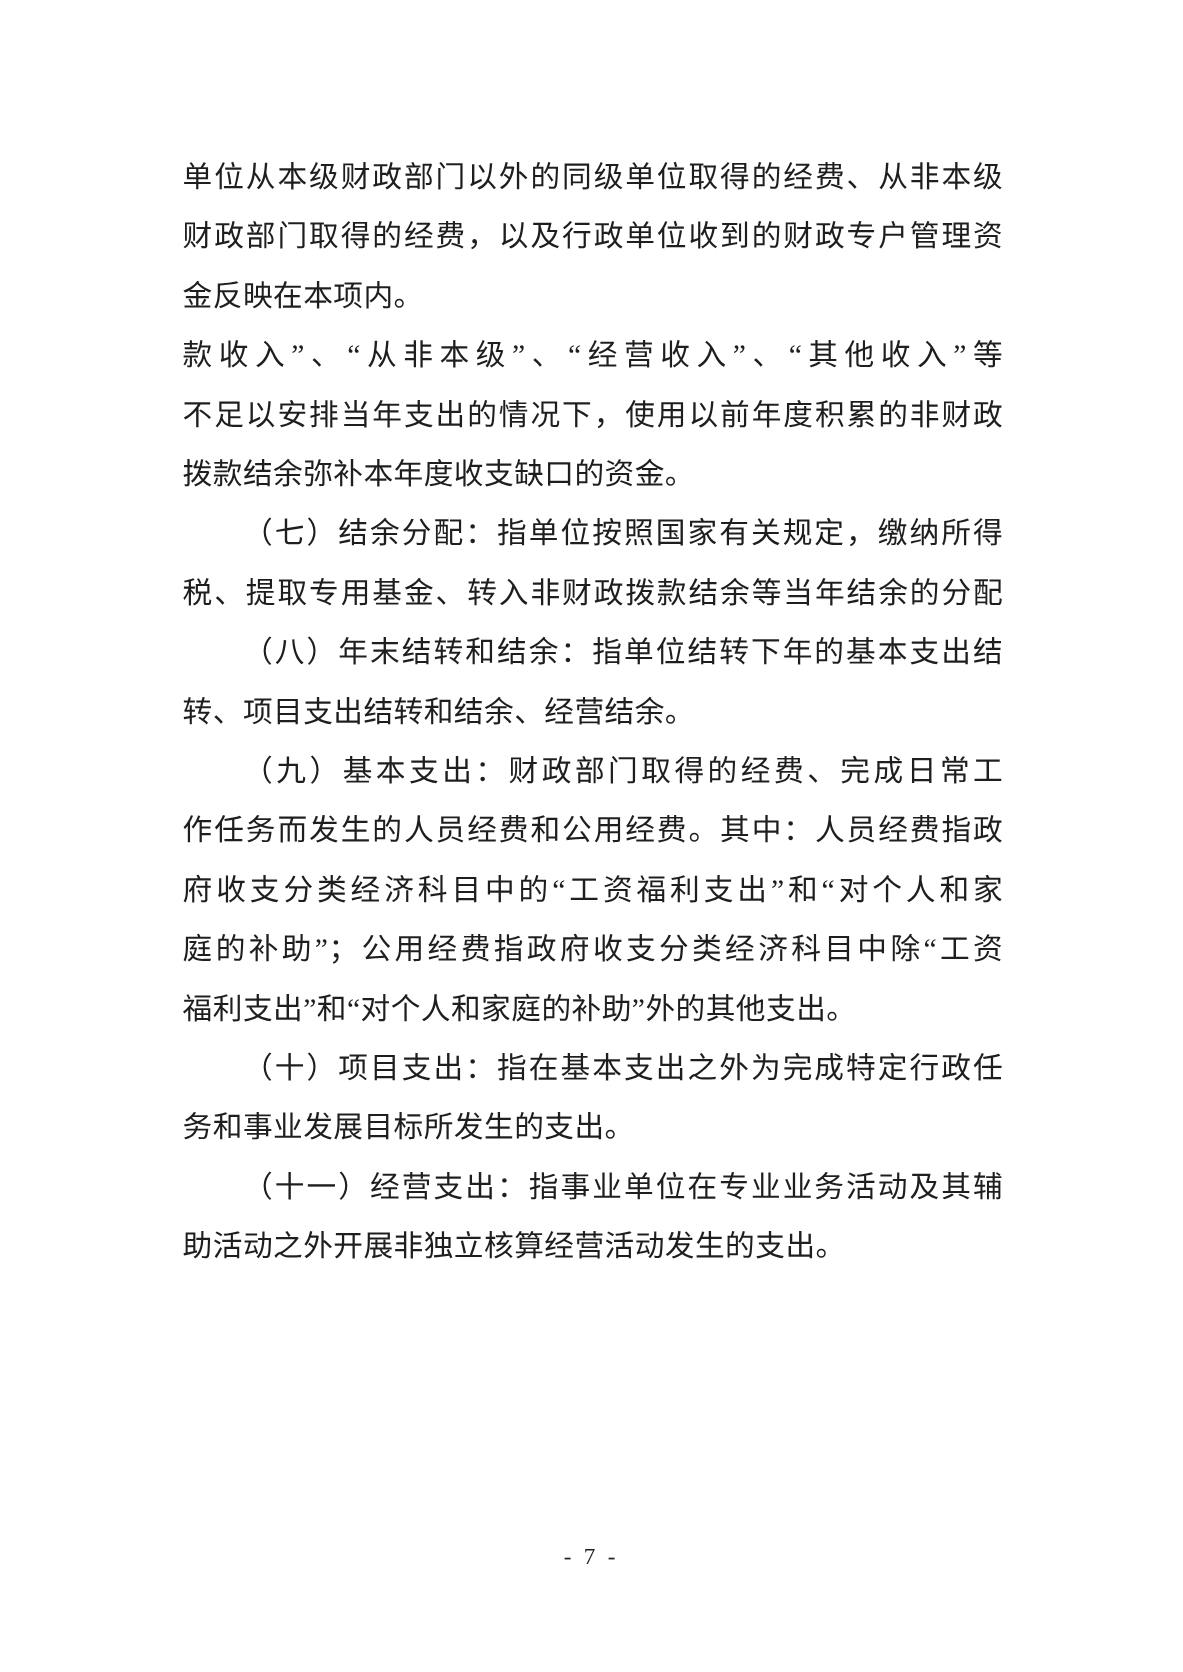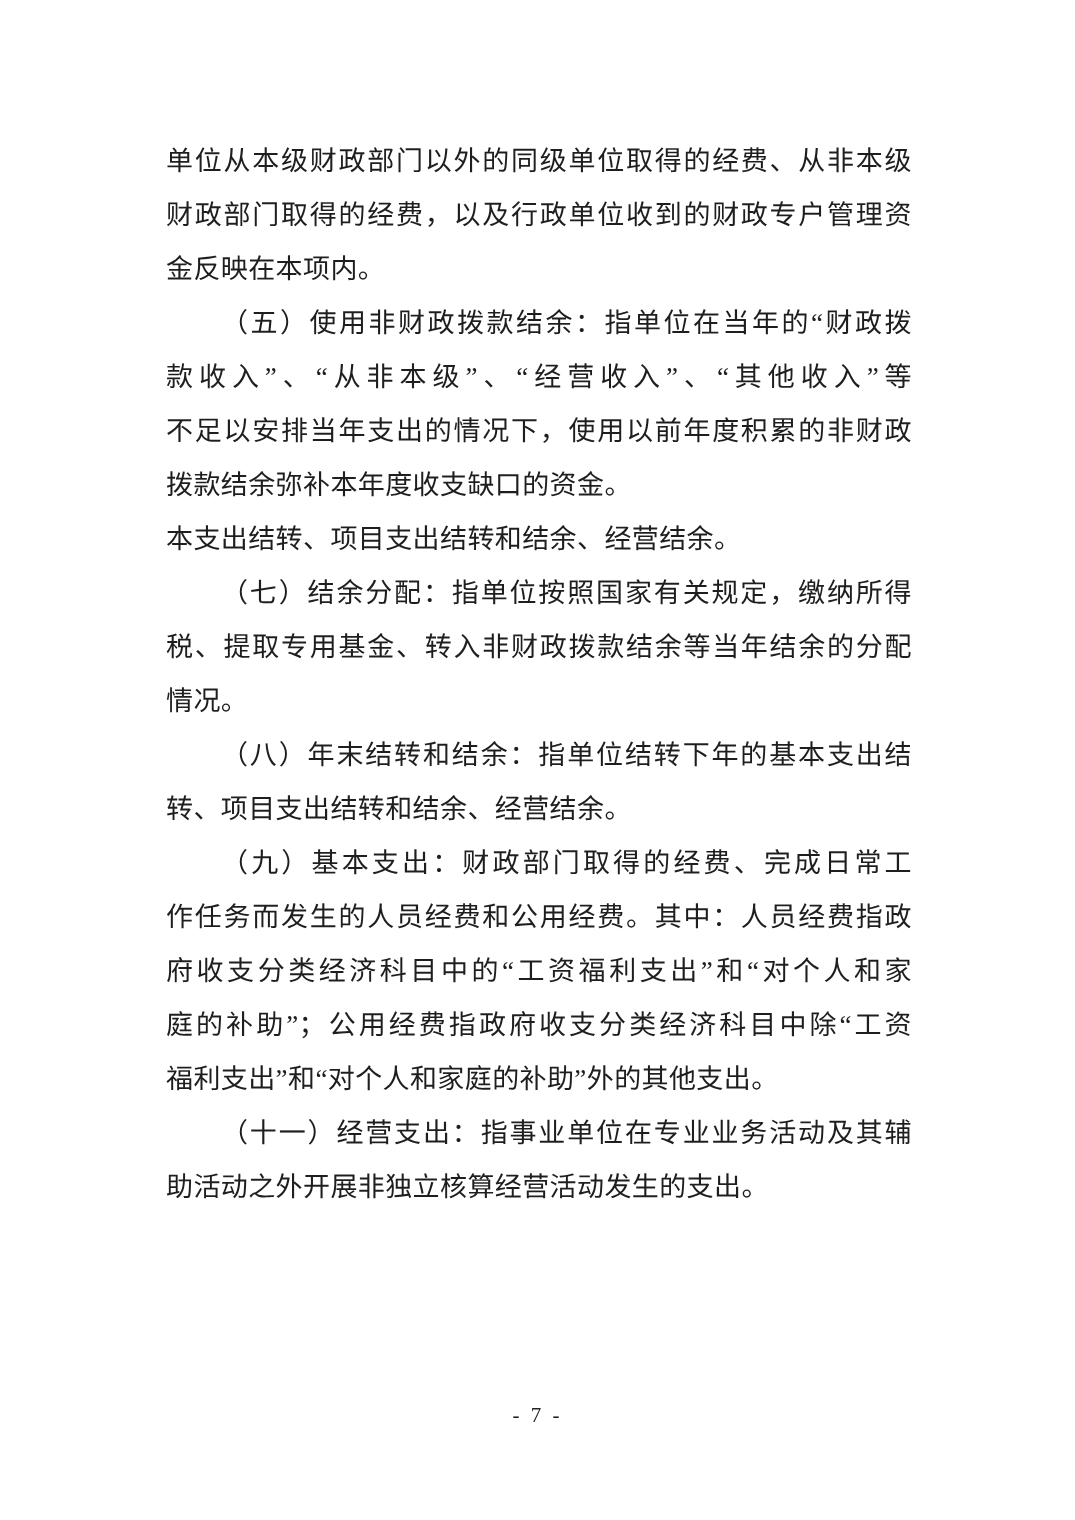--- a/index.html
+++ b/index.html
@@ -63,45 +63,44 @@
 <body>
 
 <div class="page">
   <div class="content" id="content">
       <div class="paragraph">
         <div class="line">单位从本级财政部门以外的同级单位取得的经费、从非本级</div>
         <div class="line">财政部门取得的经费，以及行政单位收到的财政专户管理资</div>
         <div class="line last">金反映在本项内。</div>
       </div>
       <div class="paragraph">
-        <div class="line indent">（五）使用非财政拨款结余：指单位在当年的“财政拨</div>
         <div class="line">款收入”、“从非本级”、“经营收入”、“其他收入”等</div>
         <div class="line">不足以安排当年支出的情况下，使用以前年度积累的非财政</div>
         <div class="line last">拨款结余弥补本年度收支缺口的资金。</div>
       </div>
       <div class="paragraph">
-        <div class="line last">本支出结转、项目支出结转和结余、经营结余。</div>
       </div>
       <div class="paragraph">
         <div class="line indent">（七）结余分配：指单位按照国家有关规定，缴纳所得</div>
         <div class="line">税、提取专用基金、转入非财政拨款结余等当年结余的分配</div>
-        <div class="line last">情况。</div>
       </div>
       <div class="paragraph">
         <div class="line indent">（八）年末结转和结余：指单位结转下年的基本支出结</div>
         <div class="line last">转、项目支出结转和结余、经营结余。</div>
       </div>
       <div class="paragraph">
         <div class="line indent">（九）基本支出：财政部门取得的经费、完成日常工</div>
         <div class="line">作任务而发生的人员经费和公用经费。其中：人员经费指政</div>
         <div class="line">府收支分类经济科目中的“工资福利支出”和“对个人和家</div>
         <div class="line">庭的补助”；公用经费指政府收支分类经济科目中除“工资</div>
         <div class="line last">福利支出”和“对个人和家庭的补助”外的其他支出。</div>
       </div>
       <div class="paragraph">
+        <div class="line indent">（十）项目支出：指在基本支出之外为完成特定行政任</div>
+        <div class="line last">务和事业发展目标所发生的支出。</div>
       </div>
       <div class="paragraph">
         <div class="line indent">（十一）经营支出：指事业单位在专业业务活动及其辅</div>
         <div class="line last">助活动之外开展非独立核算经营活动发生的支出。</div>
       </div>
     </div>
   <div class="footer">- 7 -</div>
 </div>
 
 </body></html>

